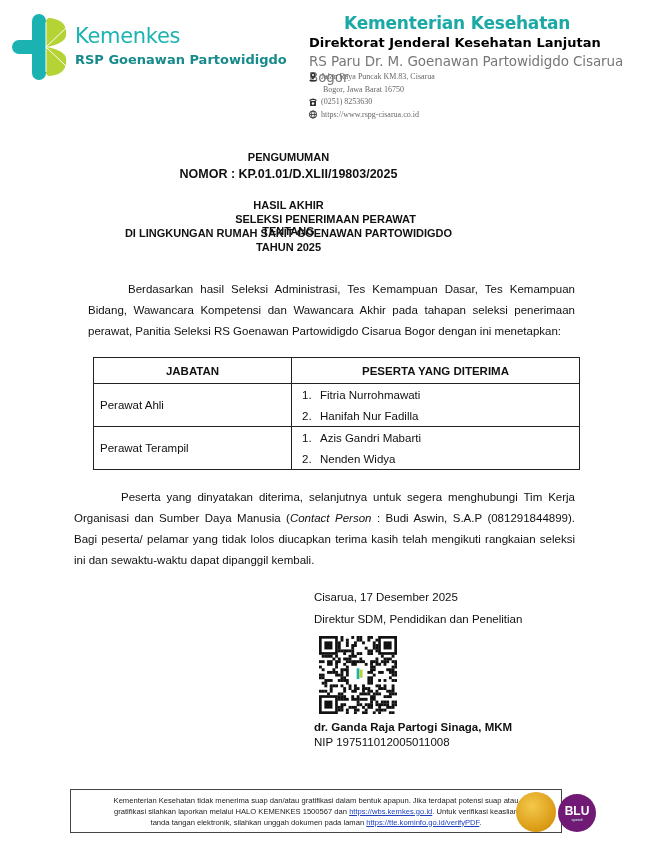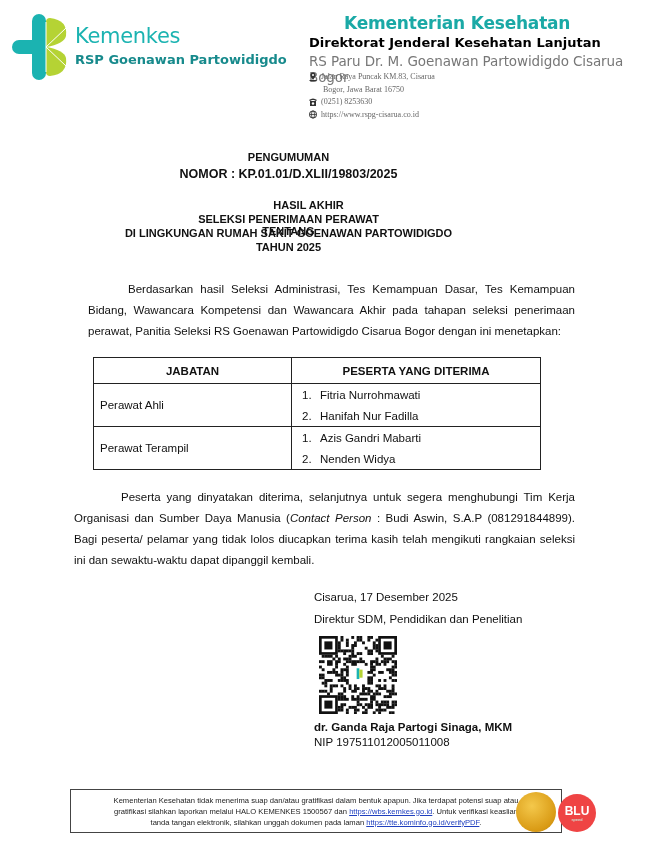--- a/index.html
+++ b/index.html
@@ -20,51 +20,51 @@
   #hdr-addr1 { top:72px; }
   #hdr-addr2 { top:85px; left:323px; }
   #hdr-phone { top:97px; }
   #hdr-web { top:110px; }
 
   
   .title { position:absolute; left:0; width:577px; text-align:center; font-weight:bold; font-size:11px; color:#111; }
   #t1 { top:151px; }
   #t2 { top:167px; font-size:12.5px; }
   #t3 { top:185px;margin-top:40px; }
-  #t4 { top:199px;padding-left:20px; }
-  #t5 { top:213px; }
+  #t4 { top:199px; }
+  #t5 { top:213px;padding-left:37px; }
   #t6 { top:227px; }
   #t7 { top:241px; }
 
   .para { position:absolute; left:88px; width:487px; font-size:11.5px; line-height:21px; text-align:justify; color:#111; }
   #para1 { top:279px; text-indent:40px; }
   #para2 { top:487px; left:74px; width:501px; text-indent:47px; }
 
   
-  #tbl { left:93px; top:357px; width:448px; border-collapse:collapse; font-size:11.5px; }
+  #tbl { left:93px; top:357px; width:487px; border-collapse:collapse; font-size:11.5px; }
   #tbl td, #tbl th { border:1px solid #222; padding:0 6px; }
   #tbl th { height:25px; font-weight:bold; text-align:center; font-size:11.5px; }
   #tbl td.pos { width:185px; height:41px; vertical-align:middle; }
   #tbl td.names { padding:0 10px; }
   .name-row { height:21px; display:flex; align-items:center; }
   .name-row .num { width:18px; }
 
   
   #sig-date { left:314px; top:591px; font-size:11.5px; }
   #sig-role { left:314px; top:613px; font-size:11.5px; }
   #qr { left:319px; top:636px; width:78px; height:78px; }
   #sig-name { left:314px; top:721px; font-size:11.5px; font-weight:bold; }
   #sig-nip { left:314px; top:736px; font-size:11.5px; }
 
   
   #footer-box { left:70px; top:789px; width:492px; height:44px; border:1.5px solid #444; box-sizing:border-box; display:flex; align-items:center; justify-content:center; }
   #footer-text { font-size:7.6px; line-height:11px; text-align:center; color:#222; width:425px; }
   #footer-text a { color:#1f3fbf; text-decoration:underline; }
   #badge-gold { left:516px; top:792px; width:40px; height:40px; border-radius:50%; background:radial-gradient(circle at 40% 35%, #f4c84b 0%, #d99a14 70%, #b37c0a 100%); }
-  #badge-blu { left:558px; top:794px; width:38px; height:38px; border-radius:50%; background:#ef4444; color:#fff; display:flex; flex-direction:column; align-items:center; justify-content:center; font-weight:bold; font-size:12px; }
+  #badge-blu { left:558px; top:794px; width:38px; height:38px; border-radius:50%; background:#701a75; color:#fff; display:flex; flex-direction:column; align-items:center; justify-content:center; font-weight:bold; font-size:12px; }
   #badge-blu small { font-size:4px; color:#cfe; font-weight:normal; margin-top:-1px; }
 </style>
 </head>
 <body>
 
 <svg id="logo-mark" class="abs" viewBox="0 0 58 66">
   <rect x="20" y="0" width="14" height="66" rx="7" fill="#1bb3b1"></rect>
   <rect x="0" y="26" width="34" height="14" rx="7" fill="#1bb3b1"></rect>
   <path d="M34 33 L34 8 Q34 4 38 4 Q56 6 54 22 Q52 30 34 33 Z" fill="#b5d334"></path>
   <path d="M34 33 L34 58 Q34 62 38 62 Q56 60 54 44 Q52 36 34 33 Z" fill="#b5d334"></path>

